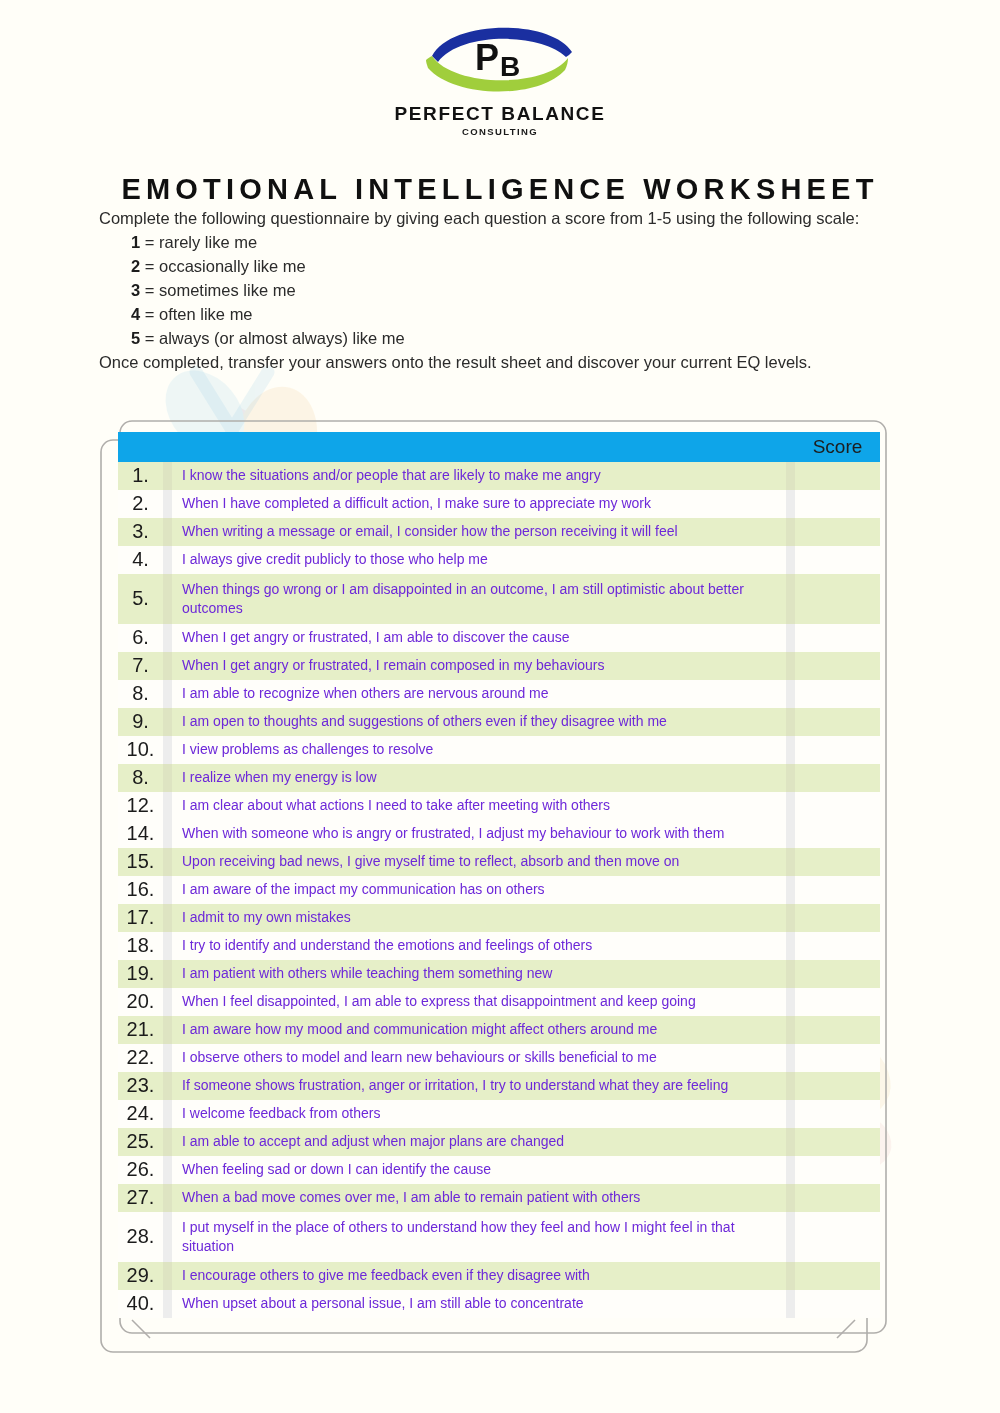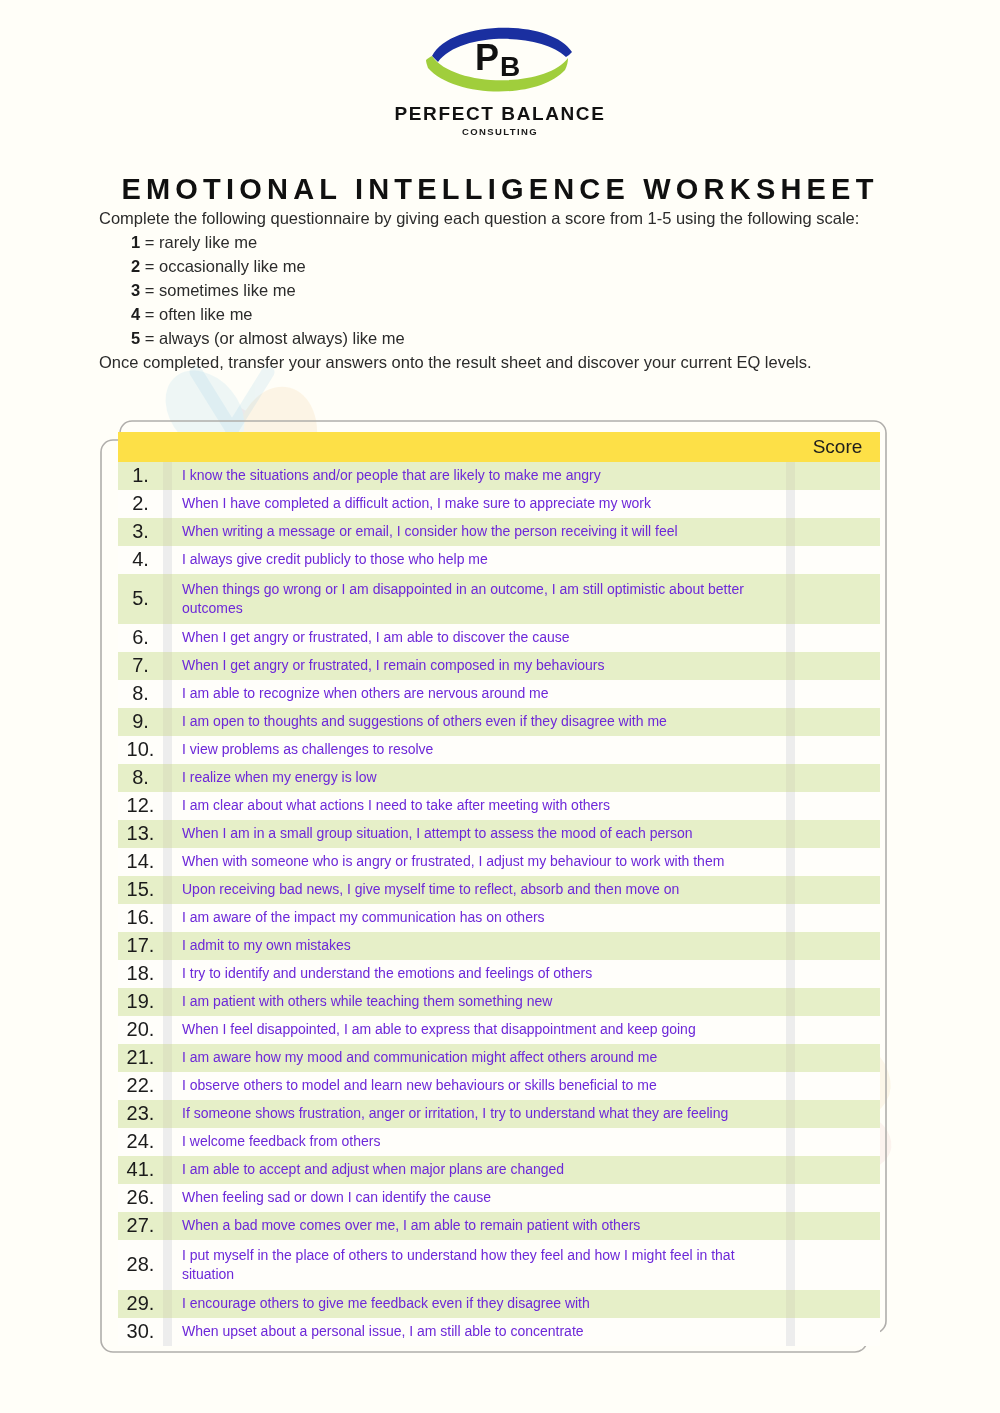--- a/index.html
+++ b/index.html
@@ -123,21 +123,21 @@
   .sheet col.c-gap1  { width: 9px;  }
   .sheet col.c-text  { width: 614px;}
   .sheet col.c-gap2  { width: 9px;  }
   .sheet col.c-score { width: 85px; }
 
   .sheet th, .sheet td {
     padding: 0;
     border: 0;
     vertical-align: middle;
   }
-  .hdr-row td { height: 30px; background: #fde047; margin-top: 21px; }
+  .hdr-row td { height: 30px; background: #0ea5e9; margin-top: 21px; }
   .hdr-score {
     text-align: center;
     font-size: 19px;
     color: #1d1d1d;
     background: #fffdf7;
   }
   .gap-cell { background: #ececec; }
 
   .q-row .num {
     text-align: center;
@@ -335,27 +335,20 @@
         <td class="gap-cell"></td>
         <td class="score-cell"></td>
       </tr>
       <tr class="q-row plain">
         <td class="num">12.</td>
         <td class="gap-cell"></td>
         <td class="txt">I am clear about what actions I need to take after meeting with others</td>
         <td class="gap-cell"></td>
         <td class="score-cell"></td>
       </tr>
-      <tr class="q-row shade">
-        <td class="num">13.</td>
-        <td class="gap-cell"></td>
-        <td class="txt">When I am in a small group situation, I attempt to assess the mood of each person</td>
-        <td class="gap-cell"></td>
-        <td class="score-cell"></td>
-      </tr>
       <tr class="q-row plain">
         <td class="num">14.</td>
         <td class="gap-cell"></td>
         <td class="txt">When with someone who is angry or frustrated, I adjust my behaviour to work with them</td>
         <td class="gap-cell"></td>
         <td class="score-cell"></td>
       </tr>
       <tr class="q-row shade">
         <td class="num">15.</td>
         <td class="gap-cell"></td>
@@ -420,21 +413,21 @@
         <td class="score-cell"></td>
       </tr>
       <tr class="q-row plain">
         <td class="num">24.</td>
         <td class="gap-cell"></td>
         <td class="txt">I welcome feedback from others</td>
         <td class="gap-cell"></td>
         <td class="score-cell"></td>
       </tr>
       <tr class="q-row shade">
-        <td class="num">41.</td>
+        <td class="num">25.</td>
         <td class="gap-cell"></td>
         <td class="txt">I am able to accept and adjust when major plans are changed</td>
         <td class="gap-cell"></td>
         <td class="score-cell"></td>
       </tr>
       <tr class="q-row plain">
         <td class="num">26.</td>
         <td class="gap-cell"></td>
         <td class="txt">When feeling sad or down I can identify the cause</td>
         <td class="gap-cell"></td>
@@ -455,21 +448,21 @@
         <td class="score-cell"></td>
       </tr>
       <tr class="q-row shade">
         <td class="num">29.</td>
         <td class="gap-cell"></td>
         <td class="txt">I encourage others to give me feedback even if they disagree with</td>
         <td class="gap-cell"></td>
         <td class="score-cell"></td>
       </tr>
       <tr class="q-row plain">
-        <td class="num">30.</td>
+        <td class="num">40.</td>
         <td class="gap-cell"></td>
         <td class="txt">When upset about a personal issue, I am still able to concentrate</td>
         <td class="gap-cell"></td>
         <td class="score-cell"></td>
       </tr>
 
     </tbody>
   </table>
 
 </div>

